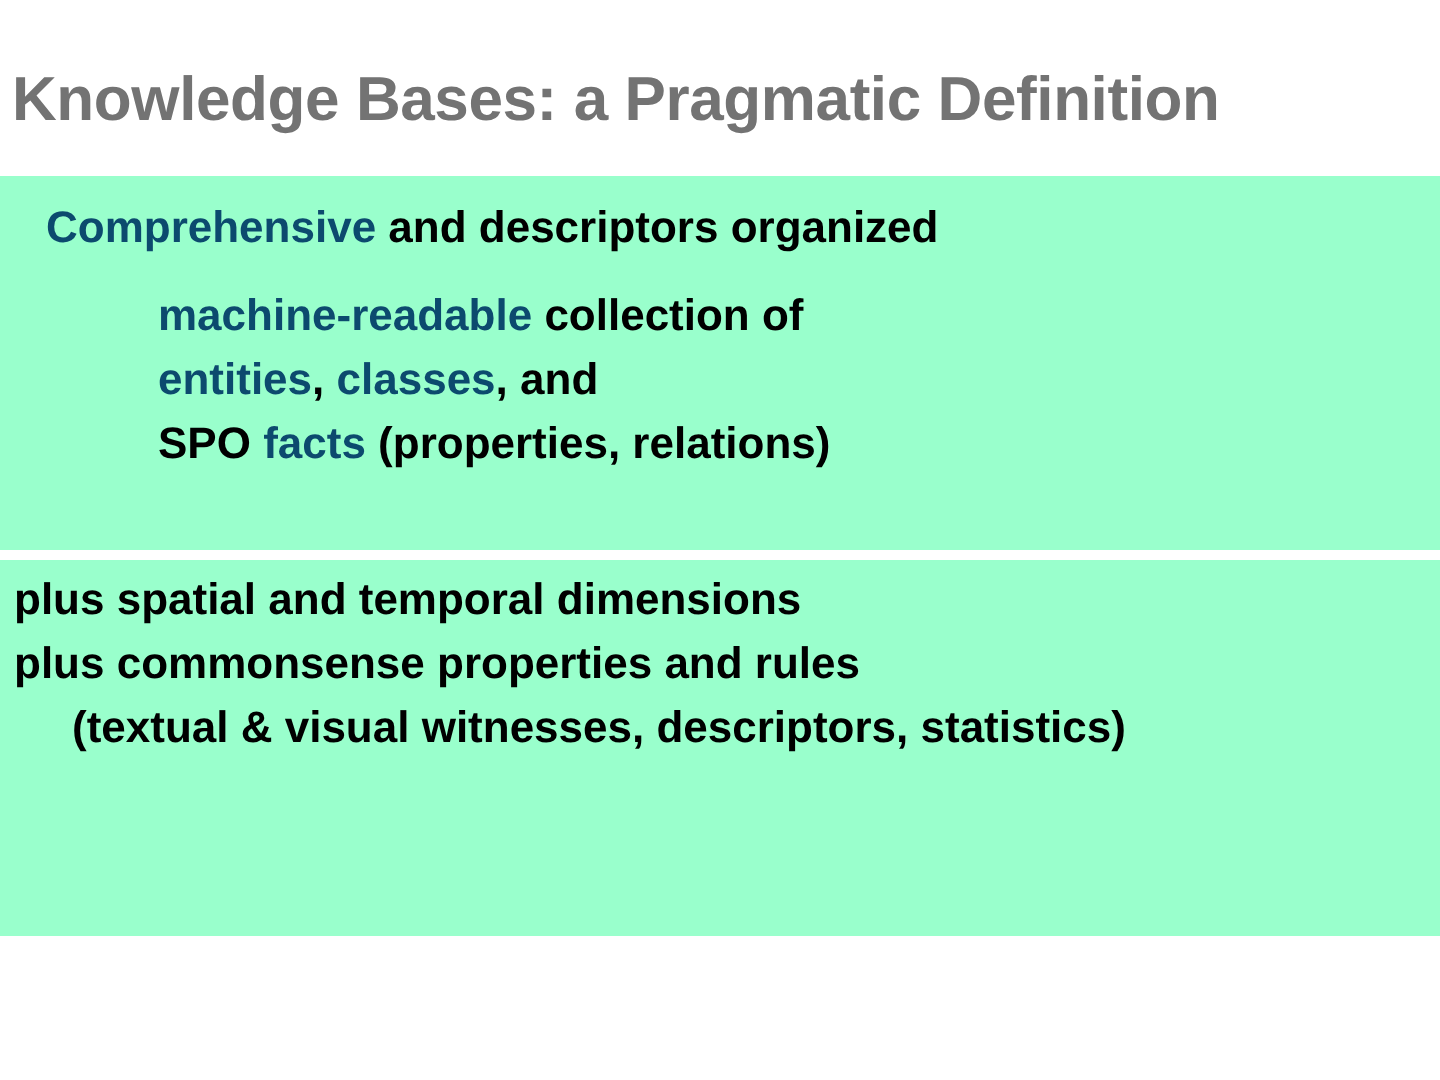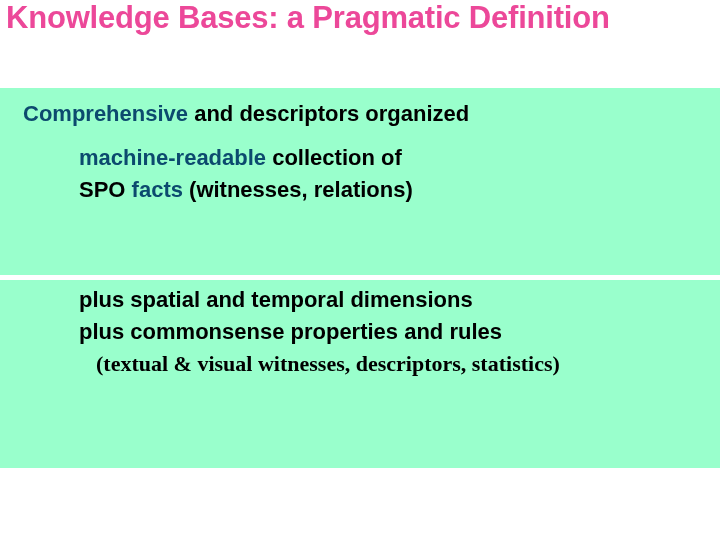--- a/index.html
+++ b/index.html
@@ -19,24 +19,24 @@
     position: relative;
     width: 720px;
     height: 540px;
     background: #ffffff;
   }
 
   
   #slide-title {
     position: absolute;
     left: 6px;
-    top: 0;
+    top: 32px;
     width: 712px;
     height: 44px;
-    color: #ec4899;
+    color: #737373;
     font-size: 31px;
     font-weight: bold;
     line-height: 36px;
     letter-spacing: -0.2px;
     white-space: nowrap;
   }
 
   
   #content-panel {
     position: absolute;
@@ -59,22 +59,22 @@
   .line {
     color: #000000;
     font-size: 22px;
     font-weight: bold;
     line-height: 32px;
     white-space: nowrap;
   }
 
   .line.lead       { padding-left: 23px; }
   .line.indent     { padding-left: 79px; }
-  .line.plus       { padding-left: 31px; margin-left: 48px; }
-  .line.subindent  { padding-left: 96px; font-family: Liberation Serif, serif; }
+  .line.plus       { padding-left: 7px; }
+  .line.subindent  { padding-left: 36px; }
 
   .em { color: #0c4a6e; }
 
   
   #block-separator {
     position: absolute;
     left: 0px;
     top: 187px;
     width: 720px;
     height: 5px;
@@ -94,23 +94,26 @@
 
       <div class="line lead">
         <span class="em">Comprehensive</span><span> and descriptors organized</span>
       </div>
 
       <div class="line indent" style="margin-top:12px;">
         <span class="em">machine-readable</span><span> collection of</span>
       </div>
 
 
+      <div class="line indent">
+        <span class="em">entities</span><span>, </span><span class="em">classes</span><span>, and</span>
+      </div>
 
       <div class="line indent">
-        <span>SPO </span><span class="em">facts</span><span> (witnesses, relations)</span>
+        <span>SPO </span><span class="em">facts</span><span> (properties, relations)</span>
       </div>
 
     </div>
 
     <div id="block-separator"></div>
 
     <div class="block" id="extras-block">
 
       <div class="line plus">plus spatial and temporal dimensions</div>
       <div class="line plus">plus commonsense properties and rules</div>

